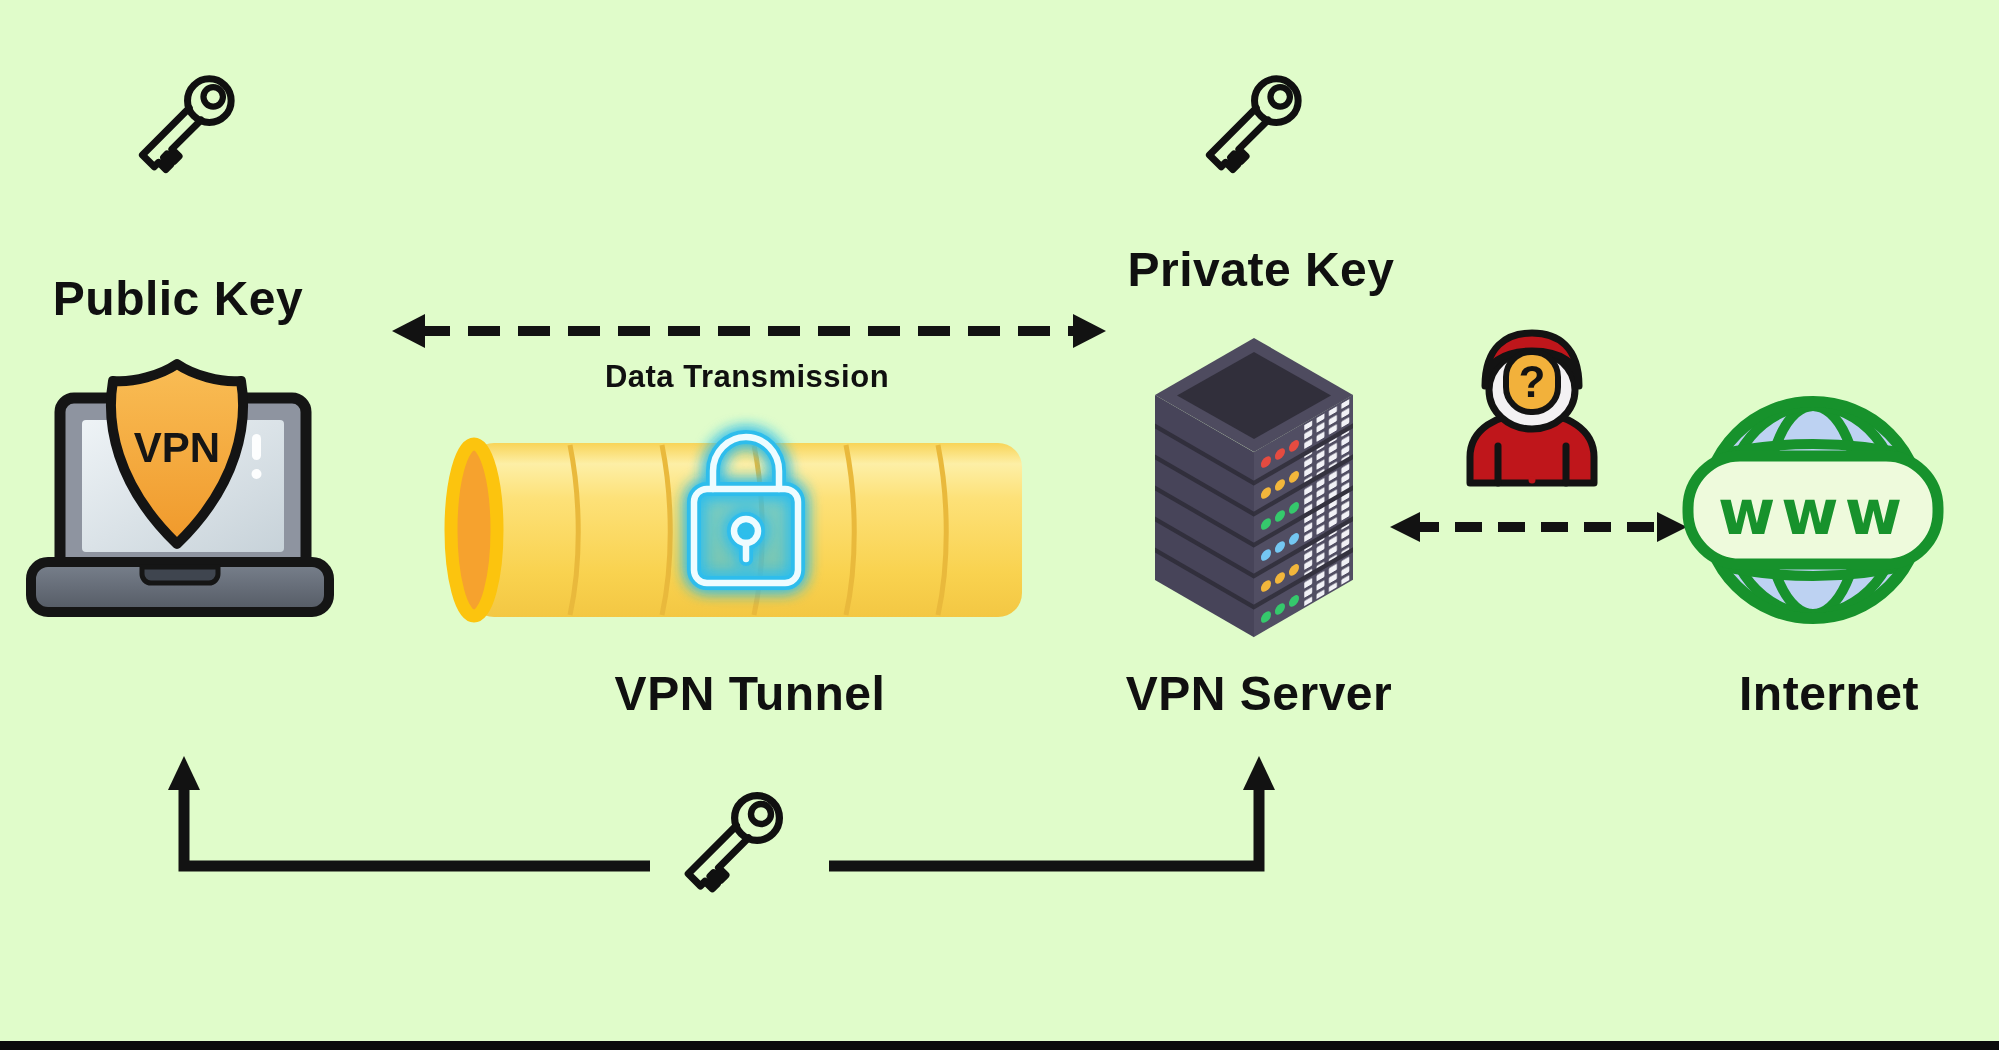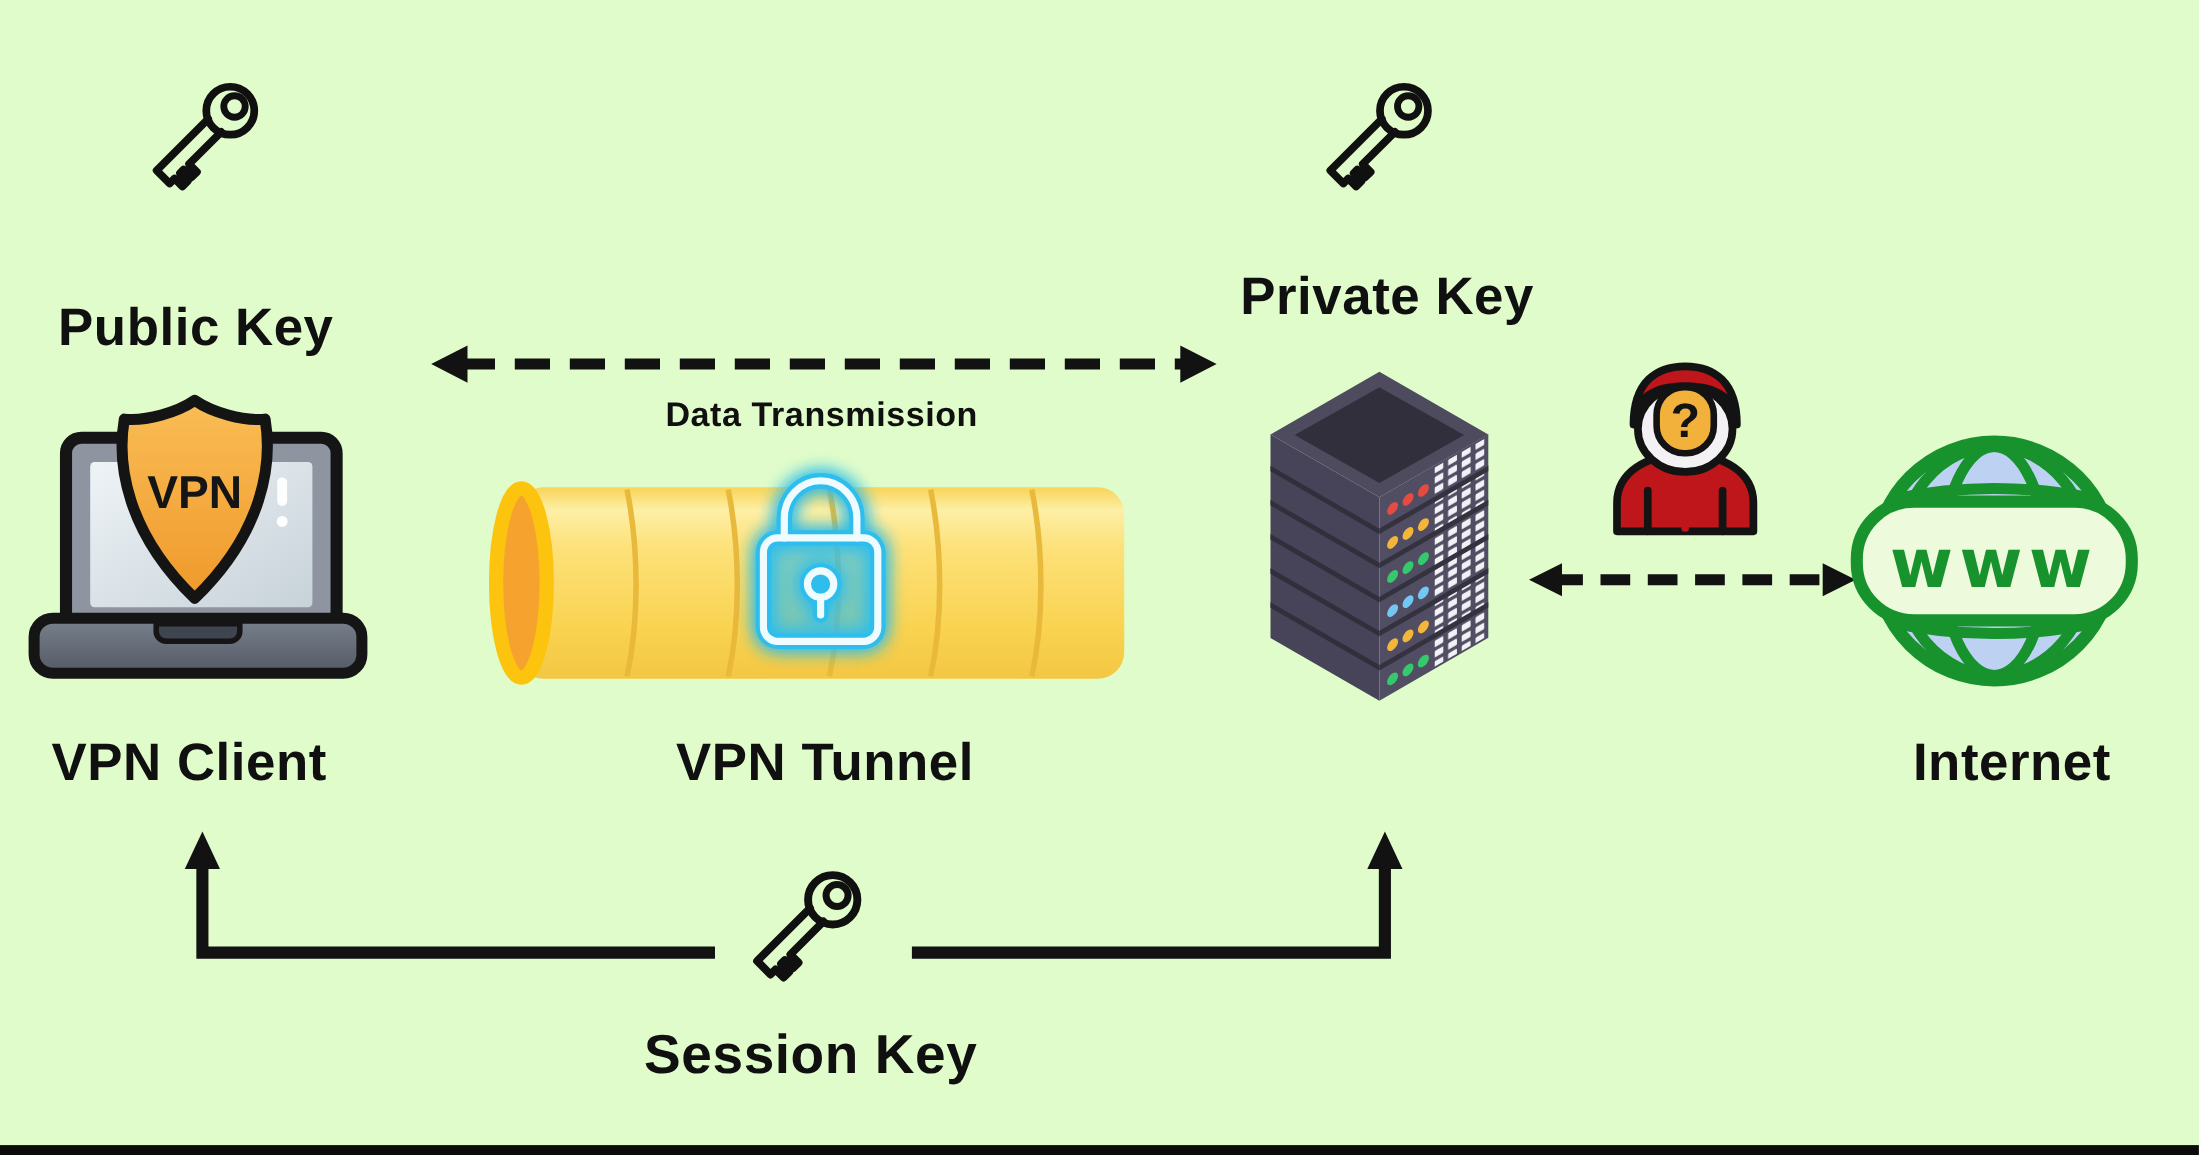--- a/index.html
+++ b/index.html
@@ -222,19 +222,18 @@
       <path d="M18,72 Q129,44 240,72"></path>
       <path d="M18,176 Q129,204 240,176"></path>
     </g>
     <rect x="4" y="70" width="250" height="108" rx="52" fill="#eefadc" stroke="#17922c" stroke-width="11"></rect>
     <text x="129" y="148" text-anchor="middle" font-family="DejaVu Sans, sans-serif" font-size="62" font-weight="700" fill="#17922c" letter-spacing="6">www</text>
   </svg>
 
   <div class="label" style="left:178px;top:242px;margin-top:29px;">Public Key</div>
   <div class="label" style="left:1261px;top:242px;">Private Key</div>
   <div class="label small" style="left:747px;top:359px;">Data Transmission</div>
-  <div class="label" style="left:172px;top:666px;">VPN Client</div>
   <div class="label" style="left:750px;top:666px;">VPN Tunnel</div>
+  <div class="label" style="left:1259px;top:666px;">VPN Server</div>
   <div class="label" style="left:1829px;top:666px;">Internet</div>
-  <div class="label big" style="left:737px;top:929px;">Session Key</div>
 
   <div id="bottom-bar"></div>
 </div>
 
 </body></html>

